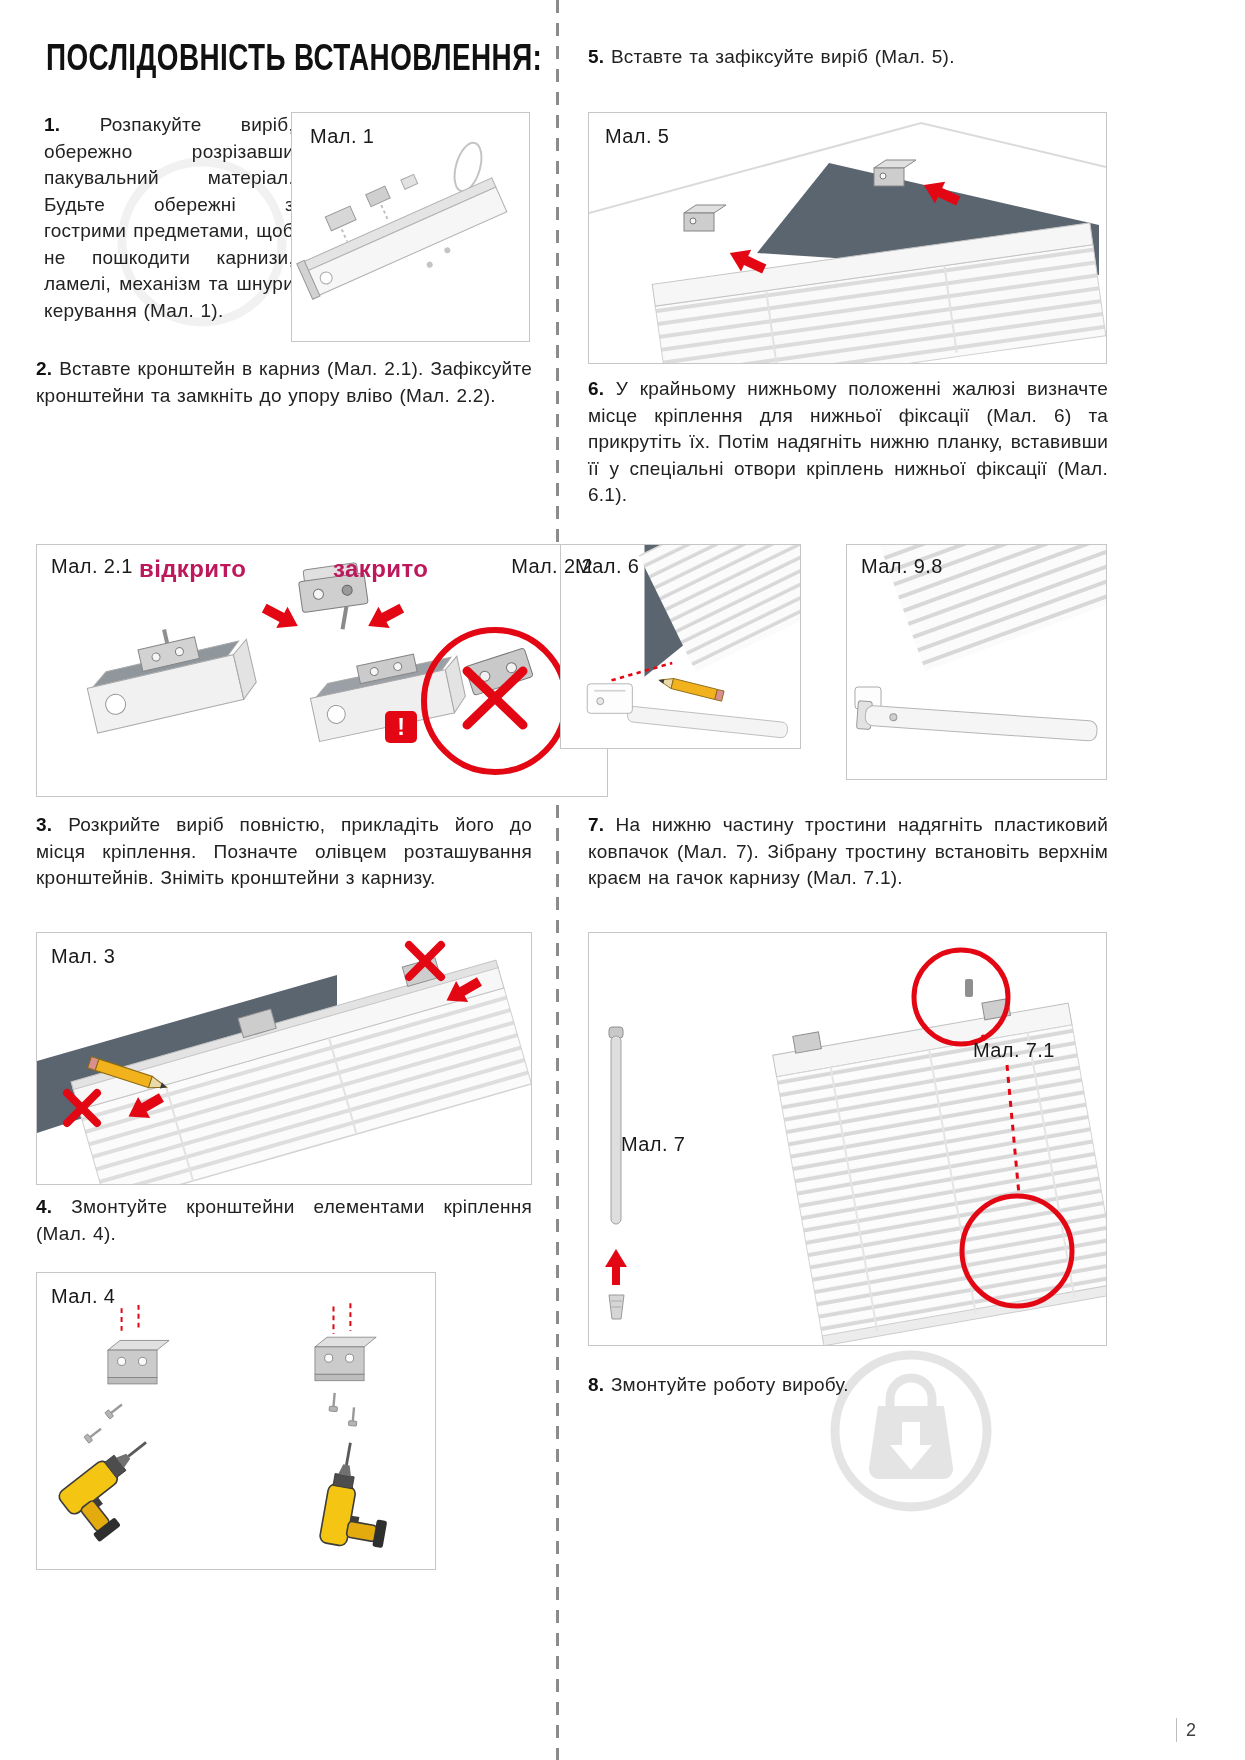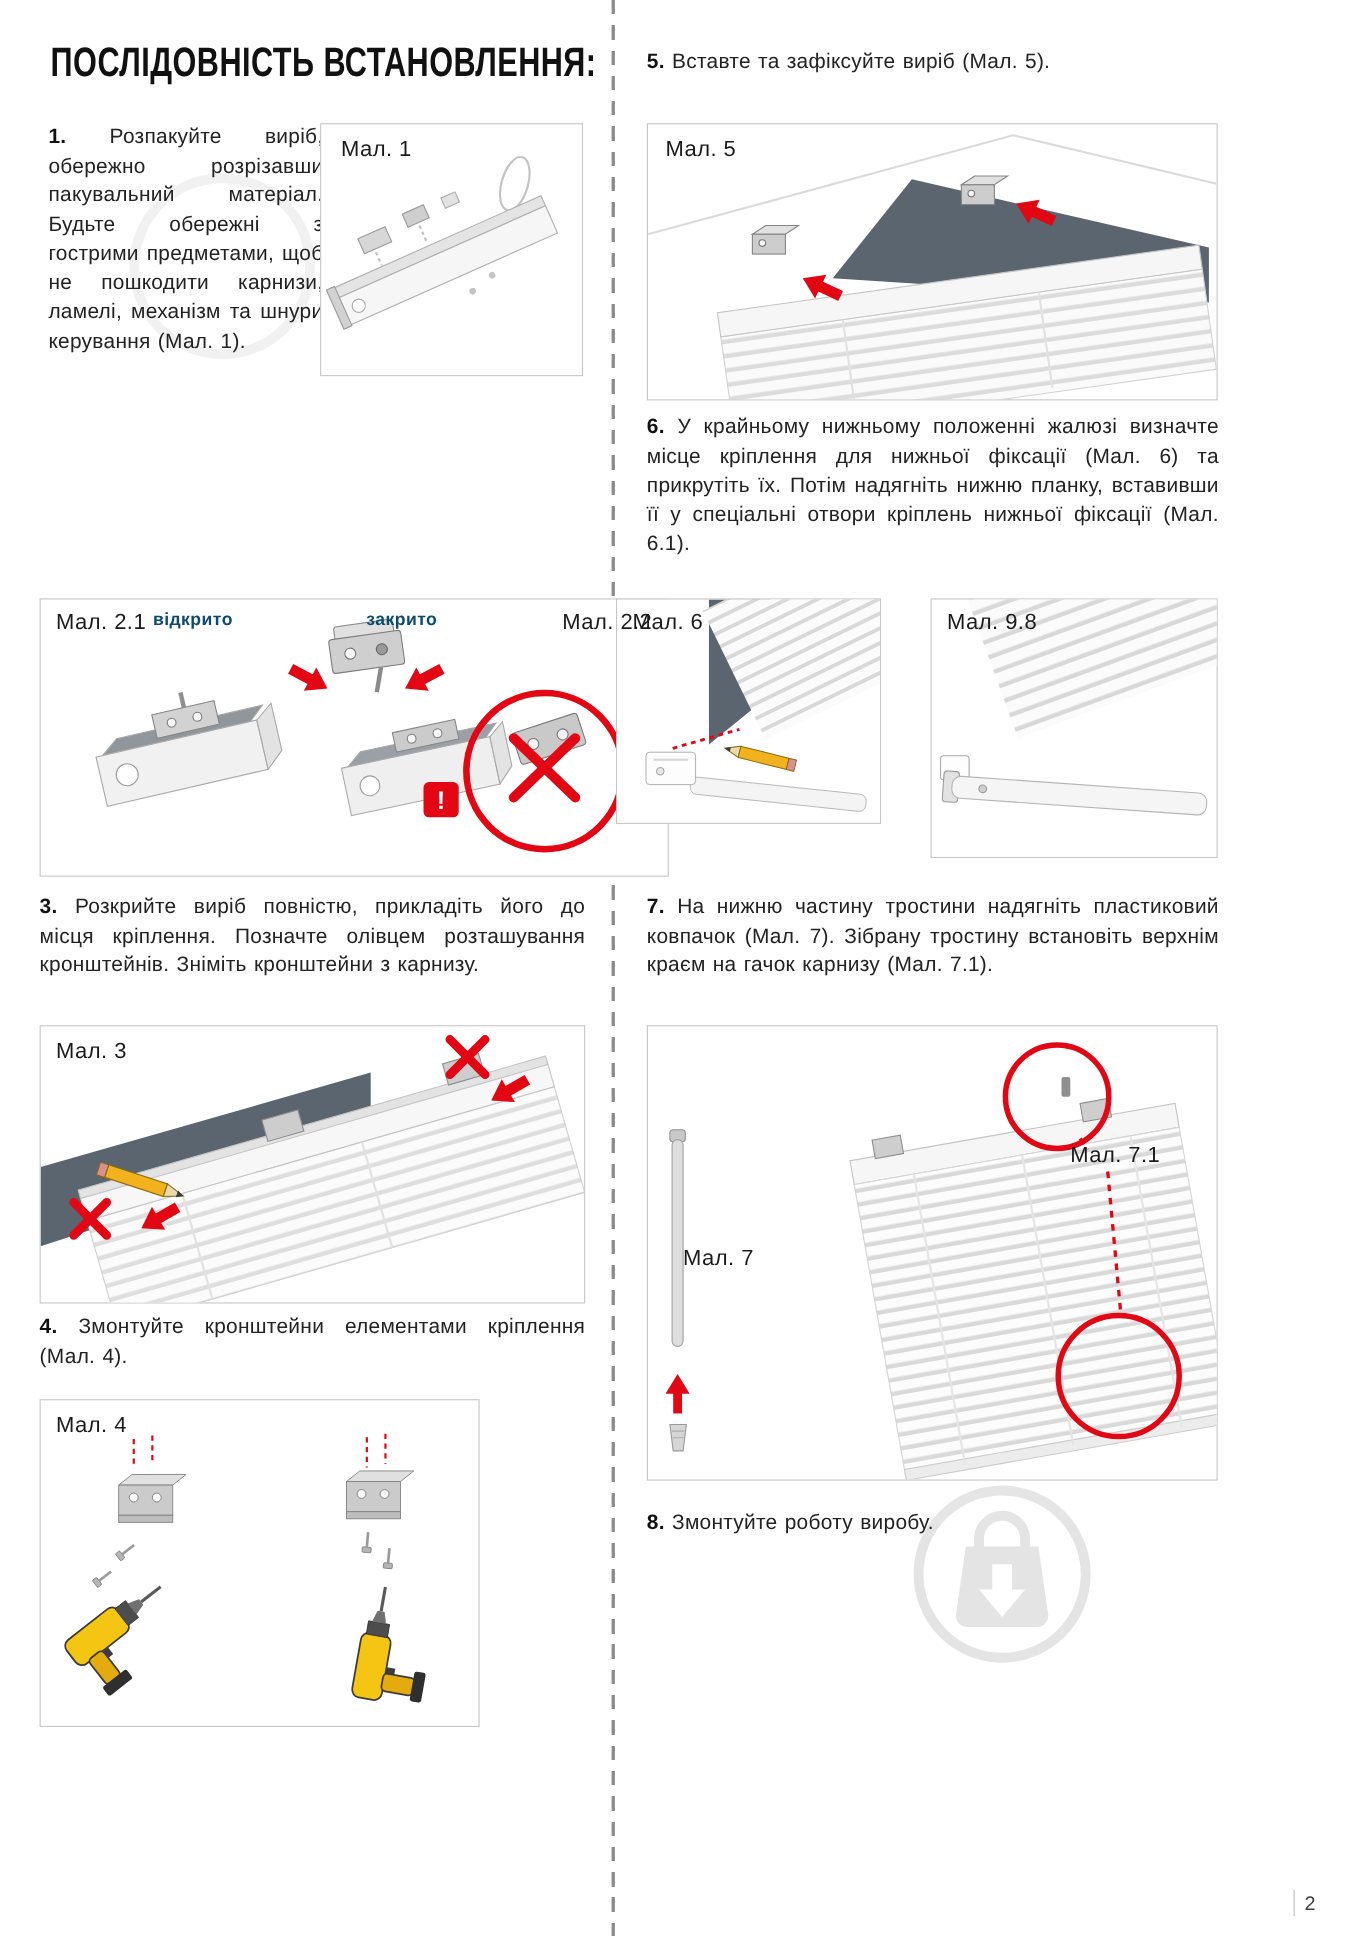--- a/index.html
+++ b/index.html
@@ -7,21 +7,21 @@
         font-family:Liberation Sans, sans-serif;color:#1c1c1c;}
   .abs{position:absolute;}
   .title{font-size:34px;font-weight:bold;white-space:nowrap;color:#111;
          transform:scale(0.82,1.1);transform-origin:left top;letter-spacing:0.5px;}
   .step{font-size:19px;line-height:26.5px;text-align:justify;letter-spacing:0.25px;
         word-spacing:1px;color:#222;margin:0;}
   .step b{font-weight:bold;color:#111;}
   .figbox{position:absolute;border:1px solid #c6c6c6;background:#fff;box-sizing:border-box;}
   .figbox svg{position:absolute;left:0;top:0;width:100%;height:100%;}
   .figlabel{position:absolute;font-size:20px;letter-spacing:0.4px;color:#1a1a1a;z-index:3;}
-  .state-label{position:absolute;font-size:16px;font-weight:bold;color:#0c4a6e;z-index:3;letter-spacing:0.4px;}
+  .state-label{position:absolute;font-size:24px;font-weight:bold;color:#be185d;z-index:3;letter-spacing:0.4px;}
   .warn-icon{display:inline-block;width:20px;height:20px;background:#e30613;color:#fff;
              font-weight:bold;font-size:15px;line-height:20px;text-align:center;border-radius:3px;
              vertical-align:-3px;margin-right:4px;}
   .bang{position:absolute;background:#e30613;color:#fff;font-weight:bold;text-align:center;
         border-radius:5px;width:32px;height:32px;font-size:23px;line-height:32px;z-index:4;}
   .divider{position:absolute;left:556px;top:0;width:3px;height:1760px;
            background:repeating-linear-gradient(to bottom,#8b8b8b 0 13px,transparent 13px 23px);}
   .pagenum{position:absolute;left:1176px;top:1718px;display:flex;align-items:center;gap:9px;}
   .pagenum .bar{width:1px;height:24px;background:#bdbdbd;}
   .pagenum .num{font-size:18px;color:#3f3f3f;}
@@ -71,20 +71,22 @@
           <rect x="7" y="103" width="8" height="39" fill="#d2d2d2" stroke="#9a9a9a"></rect>
           <circle cx="28" cy="128" r="6" fill="#ffffff" stroke="#a8a8a8"></circle>
           <circle cx="150" cy="152" r="3" fill="#c4c4c4"></circle>
           <circle cx="128" cy="158" r="3" fill="#c4c4c4"></circle>
         </g>
       </svg>
       <div class="figlabel" style="left:18px;top:12px">Мал. 1</div>
     </div>
 
     <div class="abs" style="left:36px;top:356px;width:496px">
+      <p class="step"><b>2.</b>
+        <span>Вставте кронштейн в карниз (Мал. 2.1). Зафіксуйте кронштейни та замкніть до упору вліво (Мал. 2.2).</span></p>
     </div>
 
     <div class="figbox" style="left:36px;top:544px;width:572px;height:253px">
       <svg viewBox="0 0 494 251">
 
         <g transform="translate(222,26) rotate(-8)">
           <rect x="6" y="0" width="54" height="14" rx="3" fill="#e0e0e0" stroke="#8a8a8a"></rect>
           <rect x="0" y="11" width="66" height="31" rx="3" fill="#cfcfcf" stroke="#7d7d7d"></rect>
           <circle cx="18" cy="26" r="5" fill="#f5f5f5" stroke="#777"></circle>
           <circle cx="47" cy="26" r="5" fill="#9a9a9a" stroke="#666"></circle>

